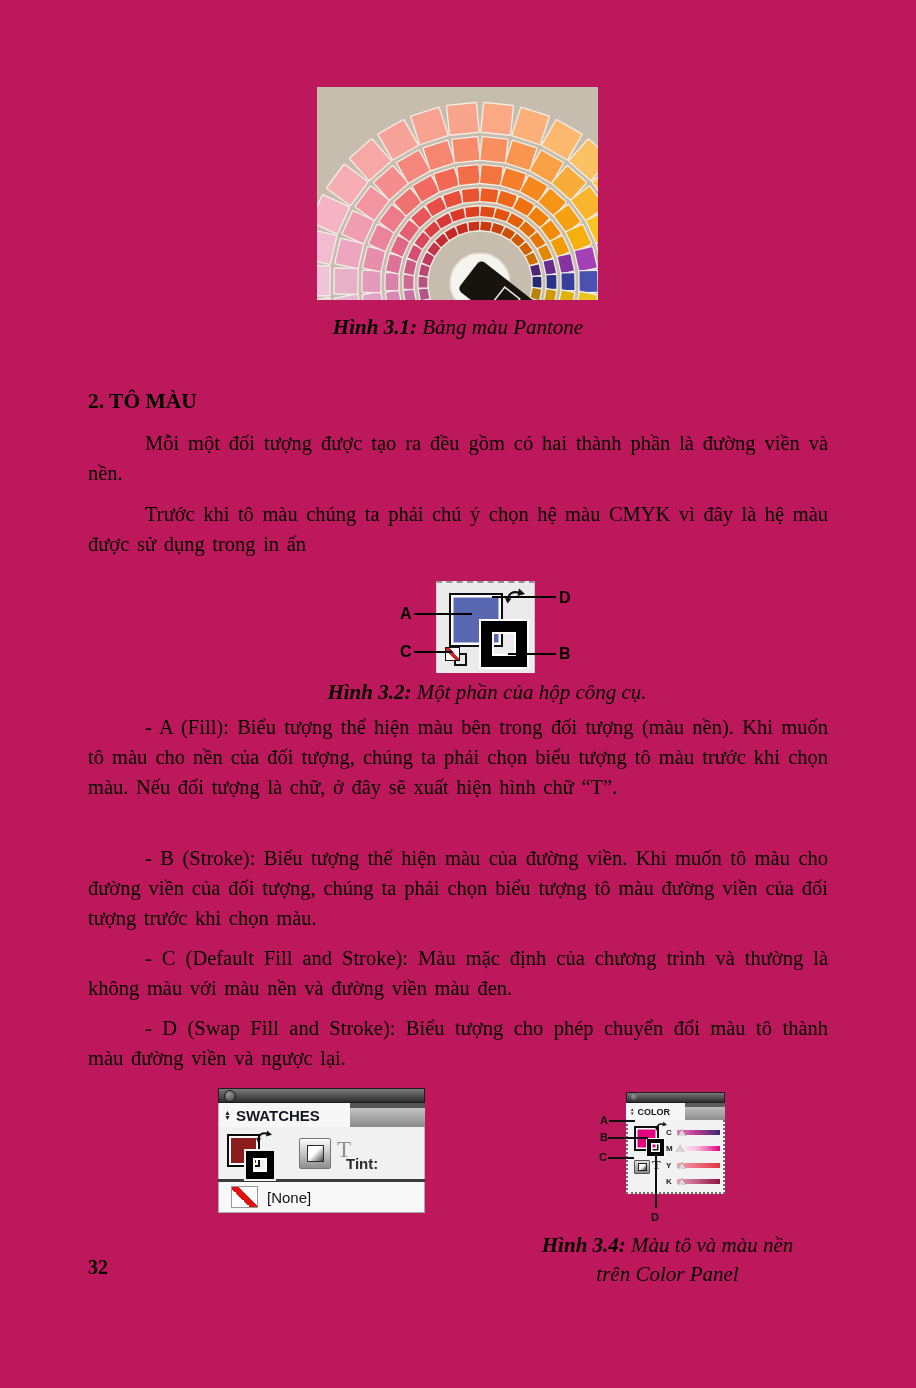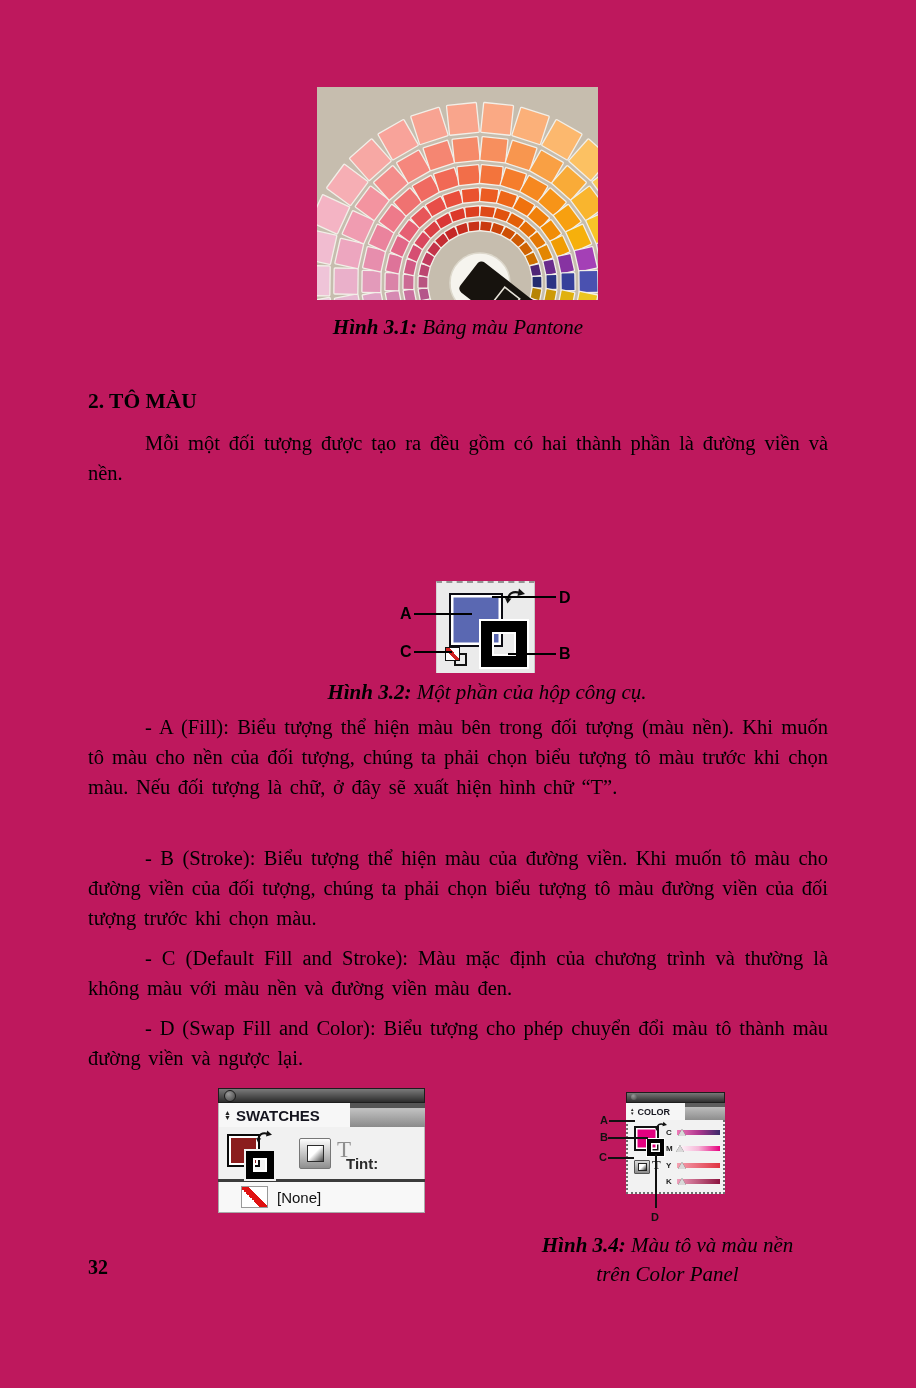--- a/index.html
+++ b/index.html
@@ -44,21 +44,21 @@
   .sw-fill{left:8px;top:7px;width:29px;height:29px;border:2.5px solid #0a0a0a;box-shadow:inset 0 0 0 2px #fff;}
   .sw-stroke{left:27px;top:24px;width:28px;height:28px;border:7px solid #000;box-sizing:border-box;
              outline:2px solid #f1f1f1;box-shadow:inset 0 0 0 2px #fff, 0 0 0 2px #fff;}
   .grad-btn{position:absolute;left:80px;top:11px;width:30px;height:29px;border:1px solid #777;border-radius:2px;
             background:linear-gradient(#fdfdfd,#8e8e8e);display:flex;align-items:center;justify-content:center;}
   .grad-btn .inner{width:15px;height:15px;border:1px solid #2c2c2c;background:linear-gradient(135deg,#ffffff 45%,#4a4a4a);}
   .t-ic{position:absolute;left:118px;top:10px;font-family:"Liberation Serif",serif;font-size:23px;color:#8f8f8f;}
   .tint-lbl{position:absolute;left:127px;top:15px;font-weight:bold;font-size:15px;color:#2b2b2b;margin-top:13px;}
   .sw-divider{height:3px;background:#3c3c3c;}
   .sw-none{height:30px;background:#f8f8f8;border:1px solid #aaa;border-top:none;
-           display:flex;align-items:center;gap:9px;padding-left:22px;font-size:15px;color:#111;}
+           display:flex;align-items:center;gap:9px;padding-left:12px;font-size:15px;color:#111;}
   .none-swatch{width:25px;height:20px;border:1px solid #999;
       background:linear-gradient(45deg,#fff 40%,#e01111 40%,#e01111 58%,#fff 58%);}
   
   .fig34{position:absolute;left:596px;top:1090px;width:175px;height:140px;font-family:"Liberation Sans",sans-serif;}
   .cp-panel{position:absolute;left:30px;top:2px;width:99px;}
   .cp-topbar{height:9px;background:linear-gradient(#777,#2e2e2e);border:1px solid #1d1d1d;position:relative;}
   .cp-knob{position:absolute;left:4px;top:1px;width:6px;height:6px;border-radius:50%;
            background:radial-gradient(circle at 35% 30%,#999,#444);}
   .cp-tabs{display:flex;height:17px;}
   .cp-tab{width:55px;background:#f6f6f6;display:flex;align-items:center;gap:3px;padding-left:4px;
@@ -265,20 +265,21 @@
     </svg>
   </div>
 
   <div class="caption" style="left:0;right:0;top:313px;">
     <span class="cap-prefix">Hình 3.1:</span><span> Bảng màu Pantone</span>
   </div>
 
   <h2 class="heading" style="top:389px;">2. TÔ MÀU</h2>
 
   <p class="body-p" style="top:429px;">Mỗi một đối tượng được tạo ra đều gồm có hai thành phần là đường viền và nền.</p>
+  <p class="body-p" style="top:500px;">Trước khi tô màu chúng ta phải chú ý chọn hệ màu CMYK vì đây là hệ màu được sử dụng trong in ấn</p>
 
   <div class="fig32">
     <div class="tb-panel">
       <div class="fill-sq tb-fill" style="background: rgb(90, 104, 178);"></div>
       <div class="stroke-ring tb-stroke"></div>
       <svg class="swap-svg" style="left:68px;top:4px;" width="20" height="17" viewBox="0 0 20 16">
         <path d="M3,13 C3,6 8,3 15,5.5" fill="none" stroke="#111" stroke-width="2.2"></path>
         <polygon points="14,1 20,6.5 12.5,8.5" fill="#111"></polygon>
         <polygon points="0,10.5 6.5,11 2.5,16" fill="#111"></polygon>
       </svg>
@@ -297,21 +298,21 @@
     <div class="fig-line" style="left:108px;top:72px;width:48px;"></div>
   </div>
 
   <div class="caption" style="left:0;right:0;top:678px;transform:translateX(29px);">
     <span class="cap-prefix">Hình 3.2:</span><span> Một phần của hộp công cụ.</span>
   </div>
 
   <p class="body-p" style="top:713px;">- A (Fill): Biểu tượng thể hiện màu bên trong đối tượng (màu nền). Khi muốn tô màu cho nền của đối tượng, chúng ta phải chọn biểu tượng tô màu trước khi chọn màu. Nếu đối tượng là chữ, ở đây sẽ xuất hiện hình chữ “T”.</p>
   <p class="body-p" style="top:844px;">- B (Stroke): Biểu tượng thể hiện màu của đường viền. Khi muốn tô màu cho đường viền của đối tượng, chúng ta phải chọn biểu tượng tô màu đường viền của đối tượng trước khi chọn màu.</p>
   <p class="body-p" style="top:944px;">- C (Default Fill and Stroke): Màu mặc định của chương trình và thường là không màu với màu nền và đường viền màu đen.</p>
-  <p class="body-p" style="top:1014px;">- D (Swap Fill and Color): Biểu tượng cho phép chuyển đổi màu tô thành màu đường viền và ngược lại.</p>
+  <p class="body-p" style="top:1014px;">- D (Swap Fill and Stroke): Biểu tượng cho phép chuyển đổi màu tô thành màu đường viền và ngược lại.</p>
 
   <div class="fig33">
     <div class="sw-topbar">
       <span class="knob"></span>
     </div>
     <div class="sw-tabs">
       <div class="sw-tab">
         <span class="tri-stack">
             <span>▲</span>
             <span>▼</span>

